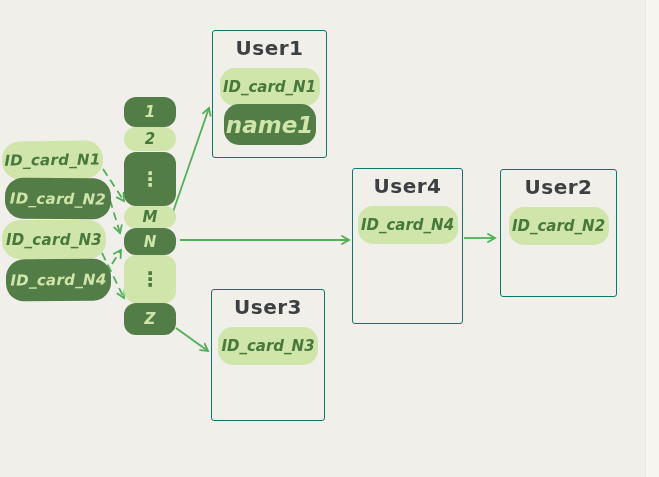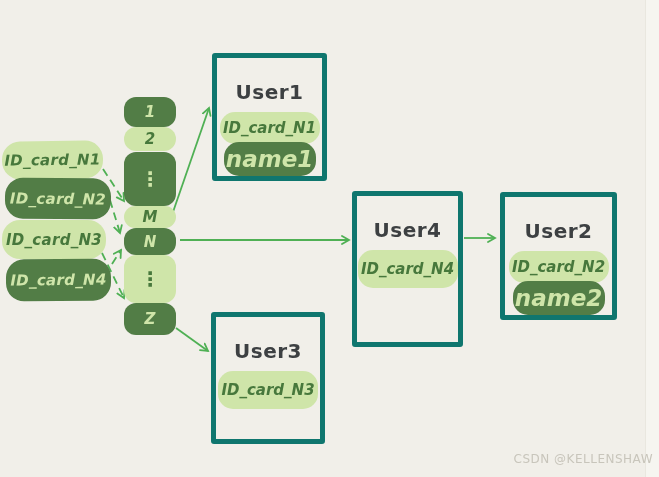--- a/index.html
+++ b/index.html
@@ -19,24 +19,23 @@
   }
   .light{background:#cfe5a9;color:#47783c;}
   .dark{background:#527d46;color:#cfe5a9;}
   .bucket{
     position:absolute;left:124px;width:52px;border-radius:12px;display:flex;
     align-items:center;justify-content:center;font-weight:bold;font-style:italic;
     font-size:15px;
   }
   .dots{font-style:normal;font-size:20px;font-weight:bold;line-height:1;}
   .user-box{
-    position:absolute;border:5px solid #0f766e;border-radius:3px;
+    position:absolute;border:1px solid #0f766e;border-radius:3px;
     box-sizing:border-box;display:flex;flex-direction:column;align-items:center;
-    padding-top:22px;
-    margin-top:23px;
+    padding-top:5px;
   }
   .user-title{
     font-size:20px;font-weight:bold;color:#3d4042;margin-bottom:8px;
     letter-spacing:.5px;
   }
   .inner-id{
     width:100px;height:38px;border-radius:15px;display:flex;align-items:center;
     justify-content:center;font-weight:bold;font-style:italic;font-size:15px;
   }
   .inner-name{
@@ -93,22 +92,20 @@
   </div>
 
   <div class="user-box" style="left:352px;top:168px;width:111px;height:156px;">
     <div class="user-title">User4</div>
     <div class="inner-id light">ID_card_N4</div>
   </div>
 
   <div class="user-box" style="left:500px;top:169px;width:117px;height:128px;">
     <div class="user-title">User2</div>
     <div class="inner-id light">ID_card_N2</div>
-    <div class="inner-name dark">name2</div>
   </div>
 
   <div class="user-box" style="left:211px;top:289px;width:114px;height:132px;">
     <div class="user-title">User3</div>
     <div class="inner-id light">ID_card_N3</div>
   </div>
 
-  <div class="watermark">CSDN @KELLENSHAW</div>
 </div>
 
 </body></html>

